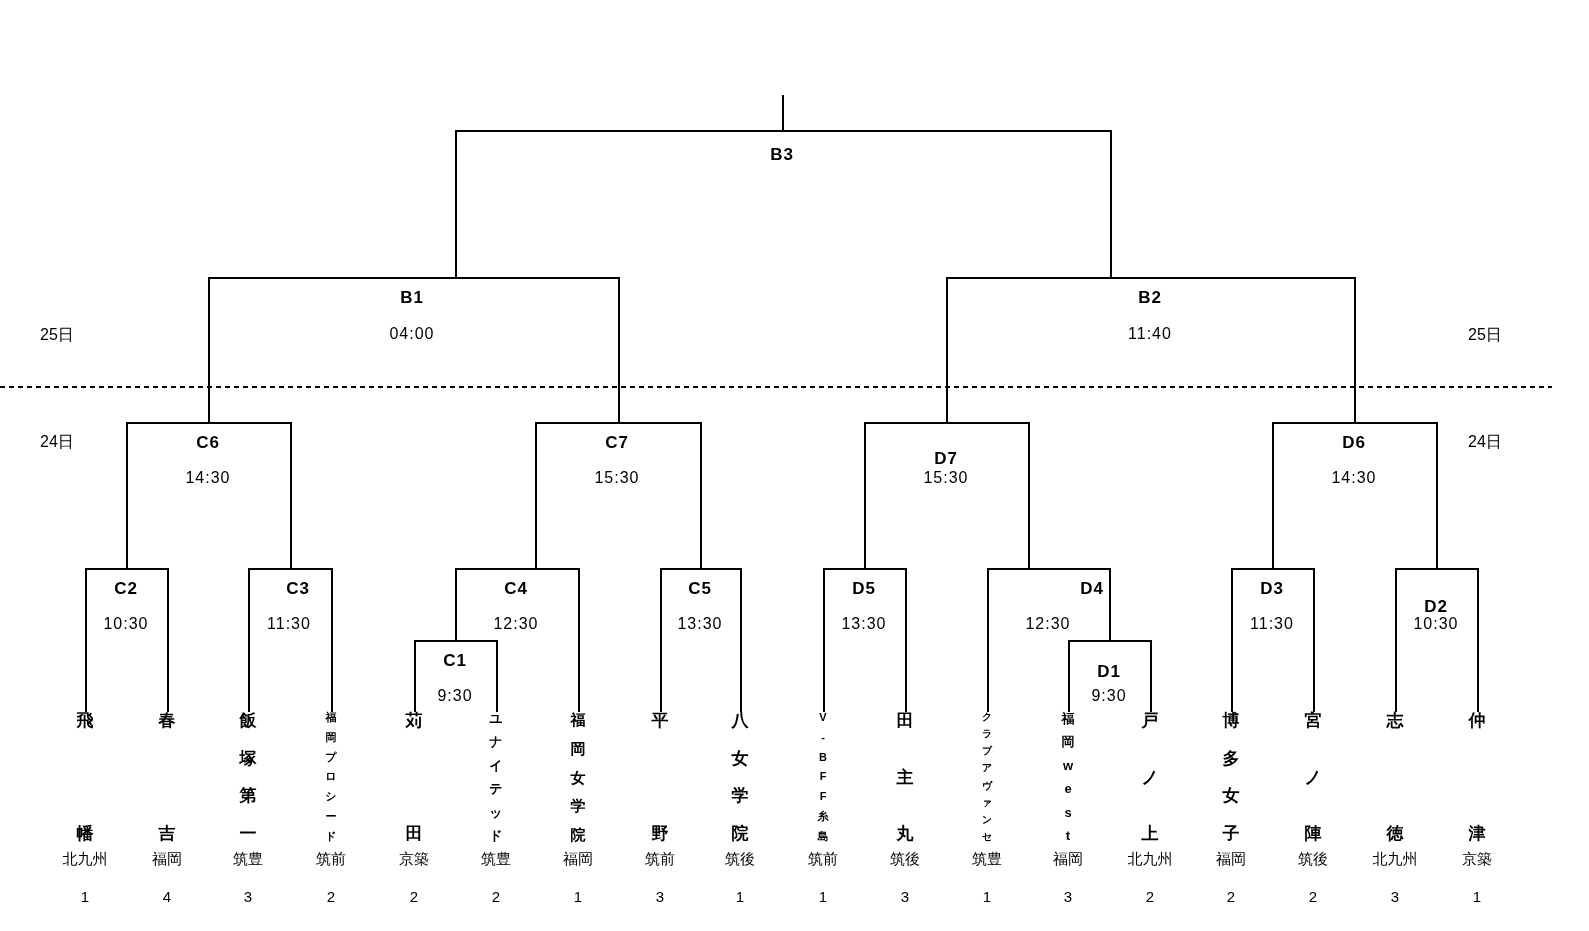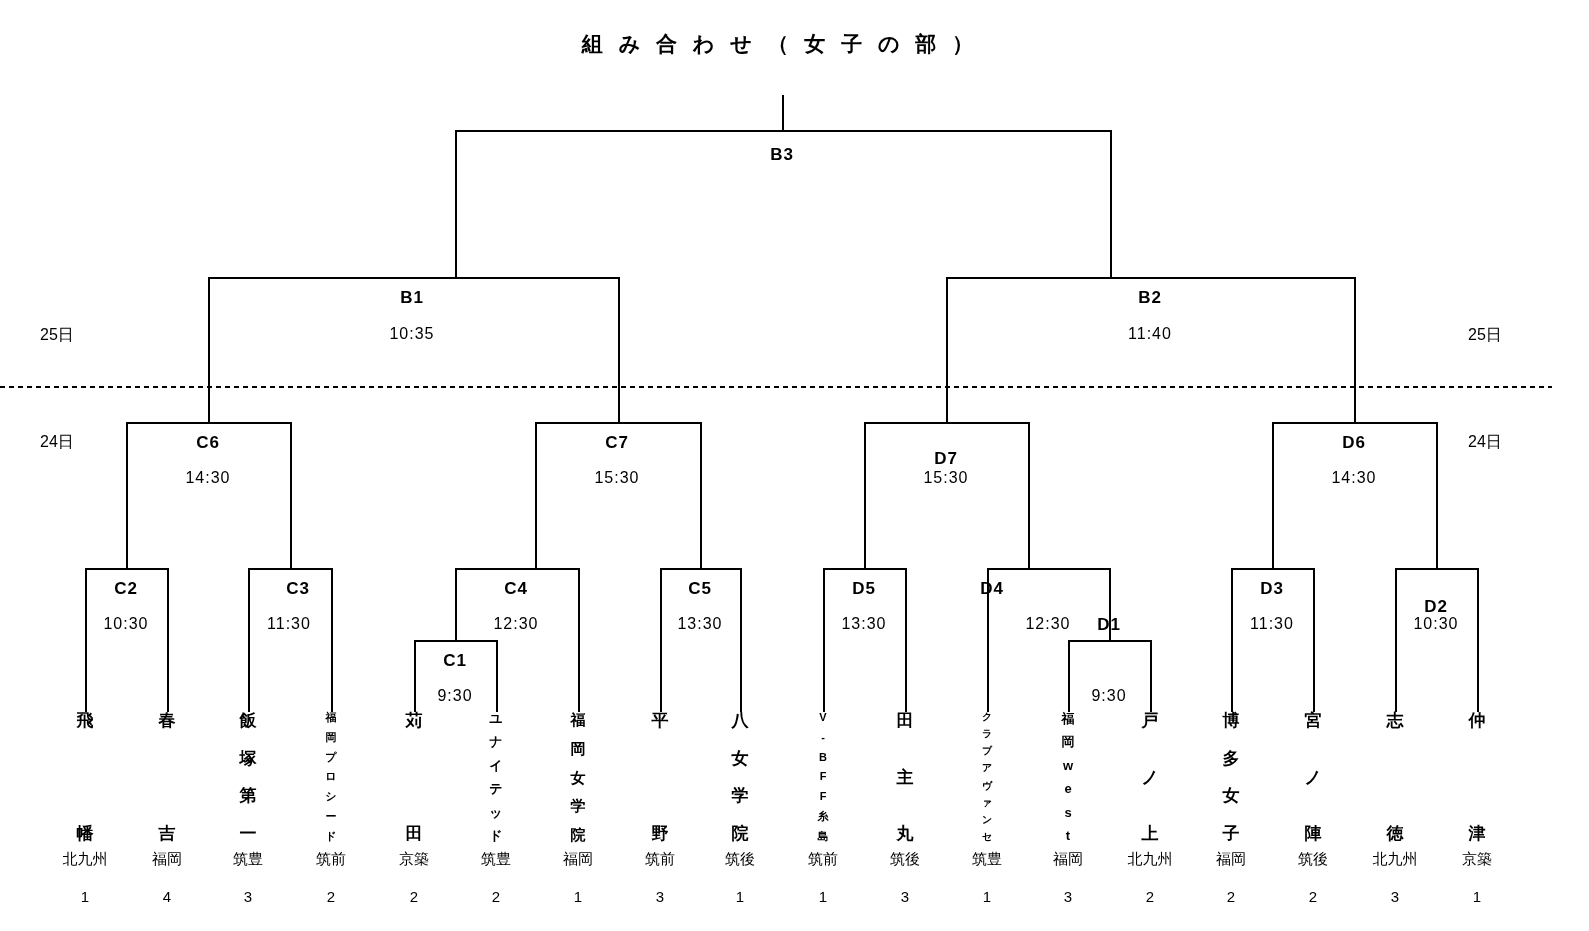--- a/index.html
+++ b/index.html
@@ -39,21 +39,20 @@
     font-weight:bold;line-height:1;font-size:17px;
   }
   .region{margin-top:8px;font-size:15px;white-space:nowrap;}
   .seed{margin-top:19px;font-size:15px;}
 </style>
 </head>
 <body>
 
 <div id="bracket">
 
-  <div class="title">組 み 合 わ せ （ 女 子 の 部 ）</div>
 
   <div class="day" style="left:40px;top:325px">25日</div>
   <div class="day" style="left:1468px;top:325px">25日</div>
   <div class="day" style="left:40px;top:432px">24日</div>
   <div class="day" style="left:1468px;top:432px">24日</div>
 
   <div class="dash"></div>
 
   <div class="v" style="left:782px;top:95px;height:36px"></div>
   <div class="h" style="left:455px;top:130px;width:655px"></div>
@@ -110,21 +109,21 @@
   <div class="v" style="left:1477px;top:568px;height:144px"></div>
 
   <div class="v" style="left:414px;top:640px;height:72px"></div>
   <div class="v" style="left:496px;top:640px;height:72px"></div>
   <div class="v" style="left:1068px;top:640px;height:72px"></div>
   <div class="v" style="left:1150px;top:640px;height:72px"></div>
 
   <div class="mlabel" style="left:722px;top:145px">B3</div>
 
   <div class="mlabel" style="left:352px;top:288px">B1</div>
-  <div class="mtime" style="left:352px;top:325px">10:35</div>
+  <div class="mtime" style="left:352px;top:325px">04:00</div>
   <div class="mlabel" style="left:1090px;top:288px">B2</div>
   <div class="mtime" style="left:1090px;top:325px">11:40</div>
 
   <div class="mlabel" style="left:148px;top:433px">C6</div>
   <div class="mtime" style="left:148px;top:469px">14:30</div>
   <div class="mlabel" style="left:557px;top:433px">C7</div>
   <div class="mtime" style="left:557px;top:469px">15:30</div>
   <div class="mlabel" style="left:886px;top:449px">D7</div>
   <div class="mtime" style="left:886px;top:469px">15:30</div>
   <div class="mlabel" style="left:1294px;top:433px">D6</div>
@@ -133,30 +132,30 @@
   <div class="mlabel" style="left:66px;top:579px">C2</div>
   <div class="mtime" style="left:66px;top:615px">10:30</div>
   <div class="mlabel" style="left:238px;top:579px">C3</div>
   <div class="mtime" style="left:229px;top:615px">11:30</div>
   <div class="mlabel" style="left:456px;top:579px">C4</div>
   <div class="mtime" style="left:456px;top:615px">12:30</div>
   <div class="mlabel" style="left:640px;top:579px">C5</div>
   <div class="mtime" style="left:640px;top:615px">13:30</div>
   <div class="mlabel" style="left:804px;top:579px">D5</div>
   <div class="mtime" style="left:804px;top:615px">13:30</div>
-  <div class="mlabel" style="left:932px;top:579px">D4</div>
+  <div class="mlabel" style="left:1032px;top:579px">D4</div>
   <div class="mtime" style="left:988px;top:615px">12:30</div>
   <div class="mlabel" style="left:1212px;top:579px">D3</div>
   <div class="mtime" style="left:1212px;top:615px">11:30</div>
   <div class="mlabel" style="left:1376px;top:597px">D2</div>
   <div class="mtime" style="left:1376px;top:615px">10:30</div>
 
   <div class="mlabel" style="left:395px;top:651px">C1</div>
   <div class="mtime" style="left:395px;top:687px">9:30</div>
-  <div class="mlabel" style="left:1049px;top:615px">D1</div>
+  <div class="mlabel" style="left:1049px;top:662px">D1</div>
   <div class="mtime" style="left:1049px;top:687px">9:30</div>
 
   <div class="team" style="left:45px">
     <div class="vname" style="font-size: 17px;">
         <span>飛</span>
         <span>幡</span>
       </div>
     <div class="region">北九州</div>
     <div class="seed">1</div>
   </div>

